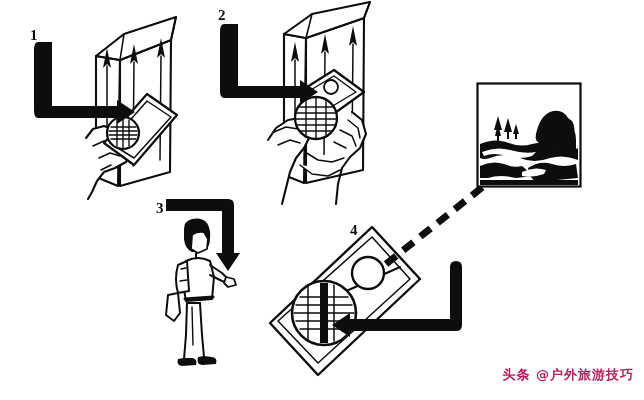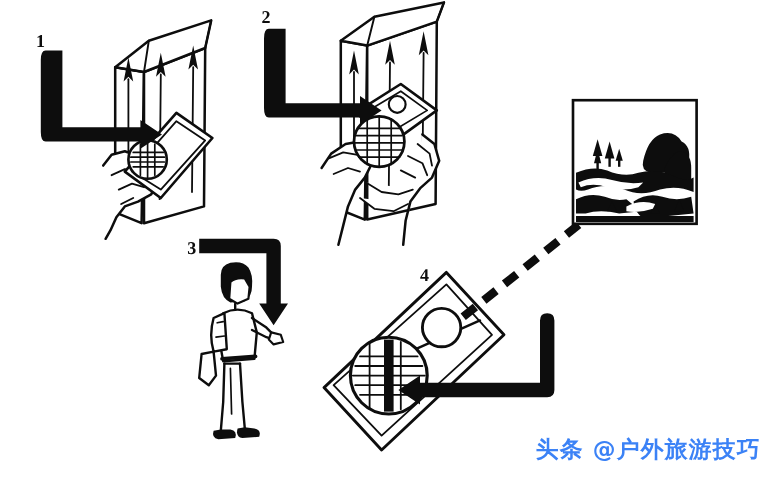--- a/index.html
+++ b/index.html
@@ -4,22 +4,22 @@
 <style>
   html,body{margin:0;padding:0;background:#ffffff;}
   body{width:644px;height:400px;position:relative;overflow:hidden;
        font-family:"Liberation Serif",serif;background:#ffffff;}
   .stage{position:absolute;inset:0;width:644px;height:400px;}
   .panel{position:absolute;}
   .num{position:absolute;font-family:"Liberation Serif",serif;
        font-weight:700;font-size:15px;color:#0d0d0d;line-height:1;}
   .wm{position:absolute;left:452px;top:360px;width:182px;height:30px;
       display:flex;align-items:center;justify-content:flex-end;
-      font-family:"DejaVu Sans",sans-serif;font-size:19px;font-weight:700;
-      color:#3b82f6;letter-spacing:1px;white-space:nowrap;}
+      font-family:"DejaVu Sans",sans-serif;font-size:13px;font-weight:700;
+      color:#be185d;letter-spacing:1px;white-space:nowrap;}
   svg{display:block;overflow:visible;}
 </style>
 </head>
 <body>
 
 <div class="stage">
 
   <div class="panel" style="left:0;top:0;width:215px;height:200px;">
     <div class="num" style="left:30px;top:28px;">1</div>
     <svg width="215" height="200" viewBox="0 0 215 200">

